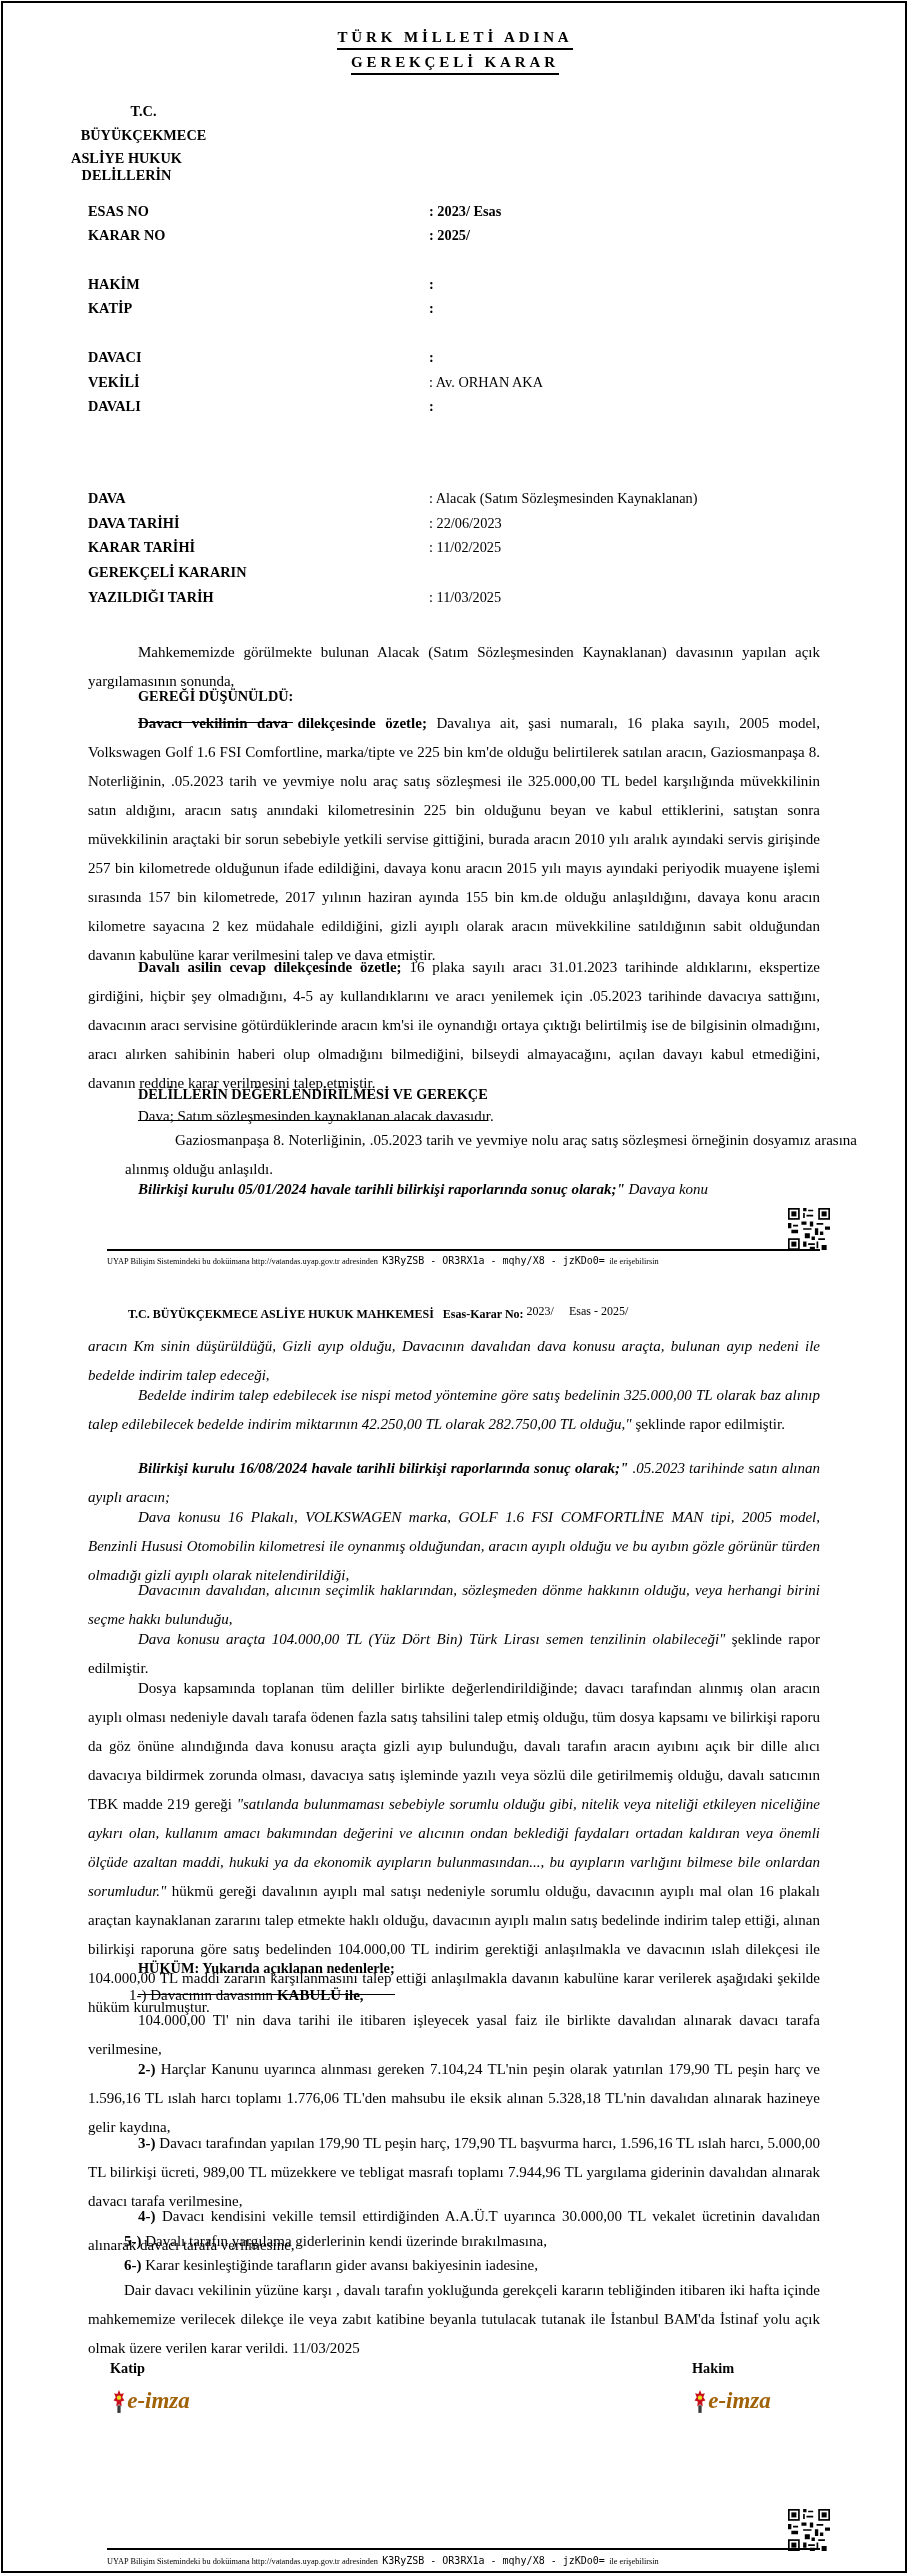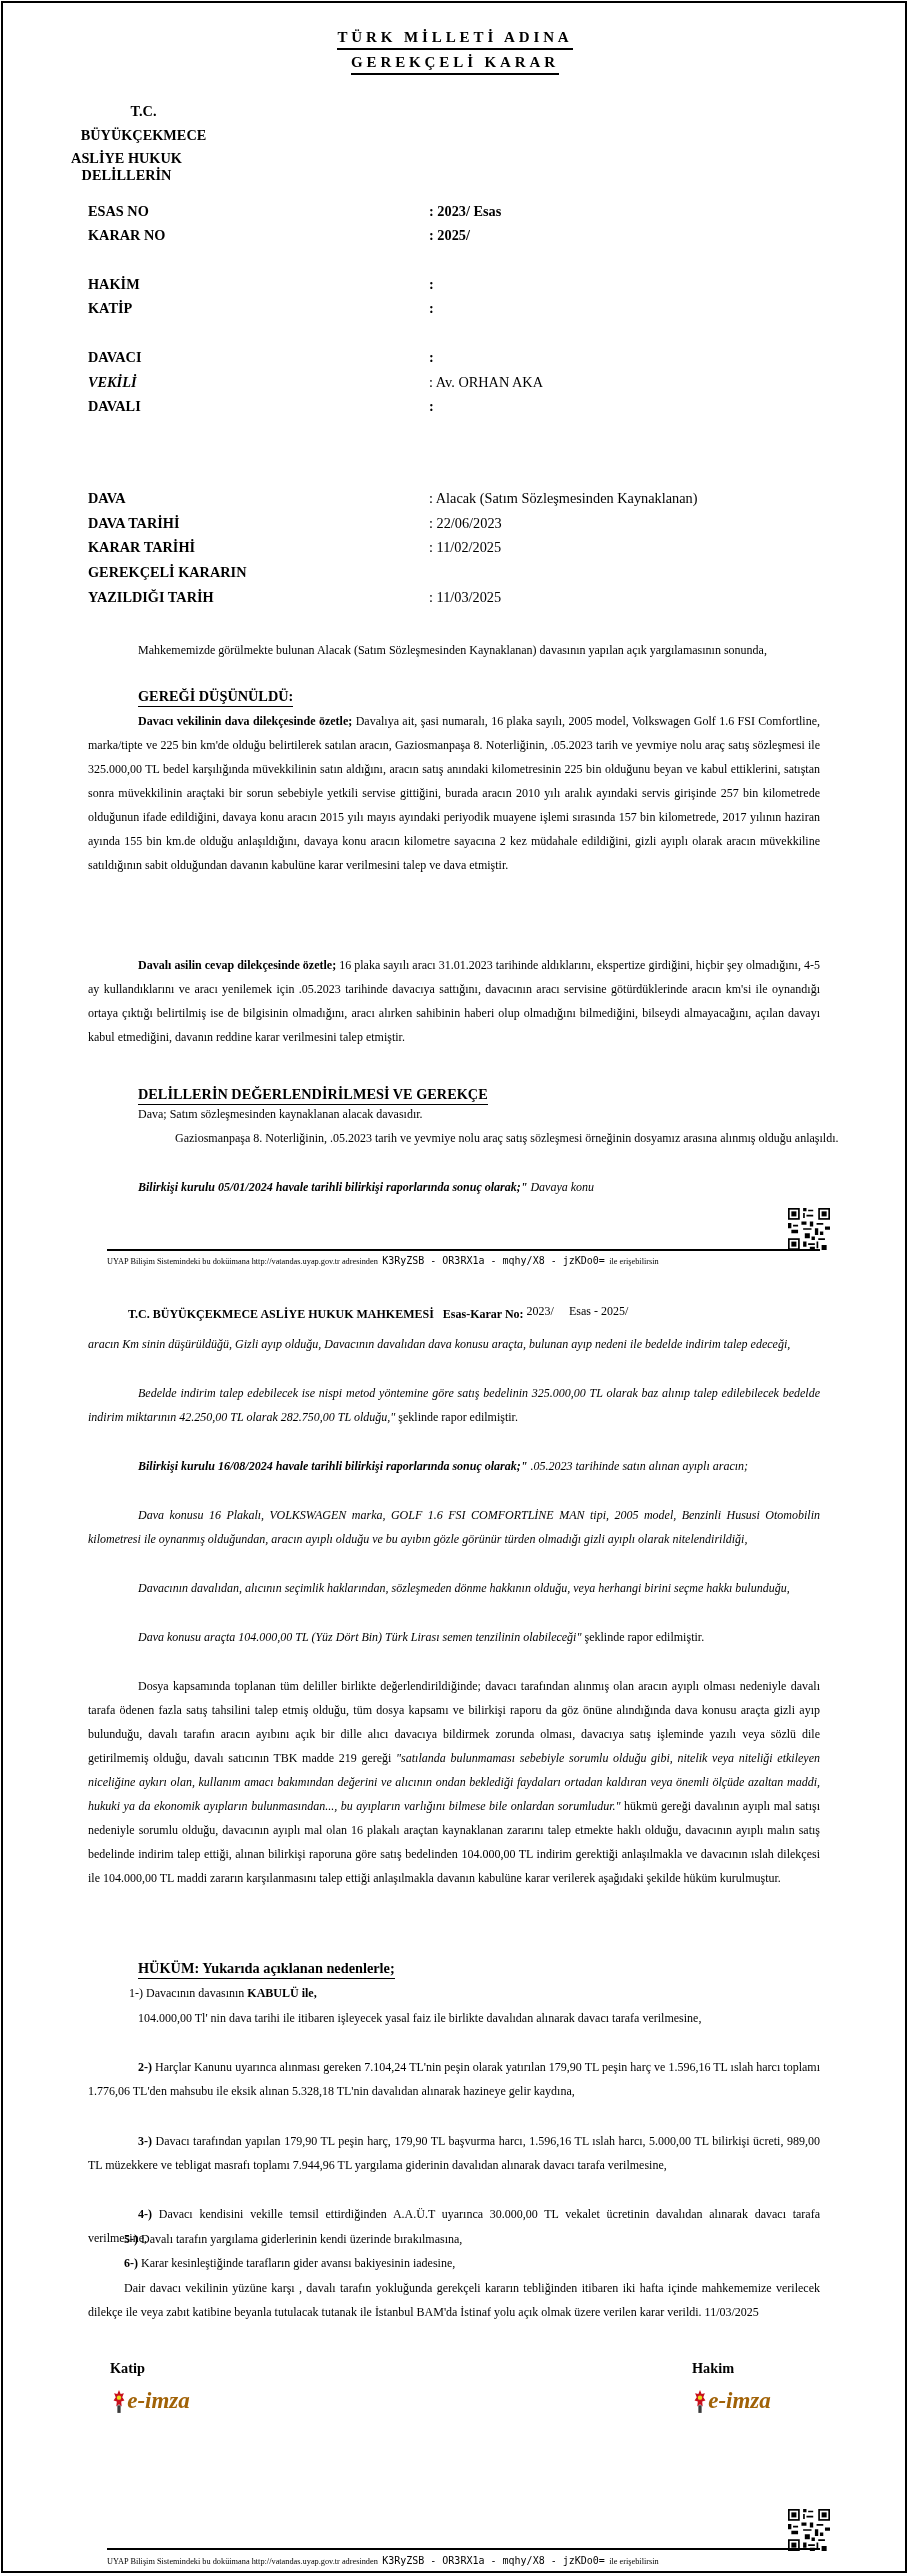--- a/index.html
+++ b/index.html
@@ -15,27 +15,27 @@
   .title-main {
     left: 0; width: 910px; text-align: center; font-weight: bold;
     font-size: 15px; letter-spacing: 3.9px;
   }
   .title-main span { display: inline-block; border-bottom: 2.2px double #000; padding-bottom: 2.2px; }
   .court-head { font-weight: bold; font-size: 14.3px; text-align: center; width: 165px; }
   .lbl { font-weight: bold; font-size: 14.3px; left: 88px; }
   .val { font-size: 14.3px; left: 429px; }
   .val.bold { font-weight: bold; }
   .para {
-    position: absolute; left: 88px; width: 732px; font-size: 12px;
-    line-height: 24px; text-align: justify;
+    position: absolute; left: 88px; width: 732px; font-size: 15px;
+    line-height: 29px; text-align: justify;
   }
   .indent { text-indent: 50px; }
   .heading {
     position: absolute; left: 138px; font-weight: bold; font-size: 14.3px;
-    border-bottom: 1.7px solid #000; padding-bottom: 0; line-height: 18.7px;
+    border-bottom: 1.7px solid #000; padding-bottom: 16px; line-height: 18.7px;
   }
   .it { font-style: italic; }
   .b { font-weight: bold; }
   .footer-rule { position: absolute; left: 107px; width: 713px; height: 1.7px; background: #000; }
   .footer-text { position: absolute; left: 107px; font-size: 8.3px; white-space: nowrap; }
   .footer-text .code { font-family: "DejaVu Sans Mono", "Liberation Mono", monospace; font-size: 10px; margin: 0 2.2px; }
   .qr { position: absolute; width: 42px; height: 44px; }
   .page-head { position: absolute; left: 128px; top: 1304px; font-size: 12px; white-space: nowrap; }
   .page-head .b { font-weight: bold; }
   .page-head sup { font-size: 12px; vertical-align: 3.3px; }
@@ -65,21 +65,21 @@
   <div class="abs lbl" style="top:227px;">KARAR NO</div>
   <div class="abs val bold" style="top:227px;">: 2025/</div>
 
   <div class="abs lbl" style="top:276px;">HAKİM</div>
   <div class="abs val bold" style="top:276px;">:</div>
   <div class="abs lbl" style="top:300px;">KATİP</div>
   <div class="abs val bold" style="top:300px;">:</div>
 
   <div class="abs lbl" style="top:349px;">DAVACI</div>
   <div class="abs val bold" style="top:349px;">:</div>
-  <div class="abs lbl" style="top:374px;font-style:italic;">VEKİLİ</div>
+  <div class="abs lbl" style="top:374px;">VEKİLİ</div>
   <div class="abs val" style="top:374px;">: Av. ORHAN AKA</div>
   <div class="abs lbl" style="top:398px;">DAVALI</div>
   <div class="abs val bold" style="top:398px;">:</div>
 
   <div class="abs lbl" style="top:490px;">DAVA</div>
   <div class="abs val" style="top:490px;">: Alacak (Satım Sözleşmesinden Kaynaklanan)</div>
   <div class="abs lbl" style="top:515px;">DAVA TARİHİ</div>
   <div class="abs val" style="top:515px;">: 22/06/2023</div>
   <div class="abs lbl" style="top:539px;">KARAR TARİHİ</div>
   <div class="abs val" style="top:539px;">: 11/02/2025</div>

